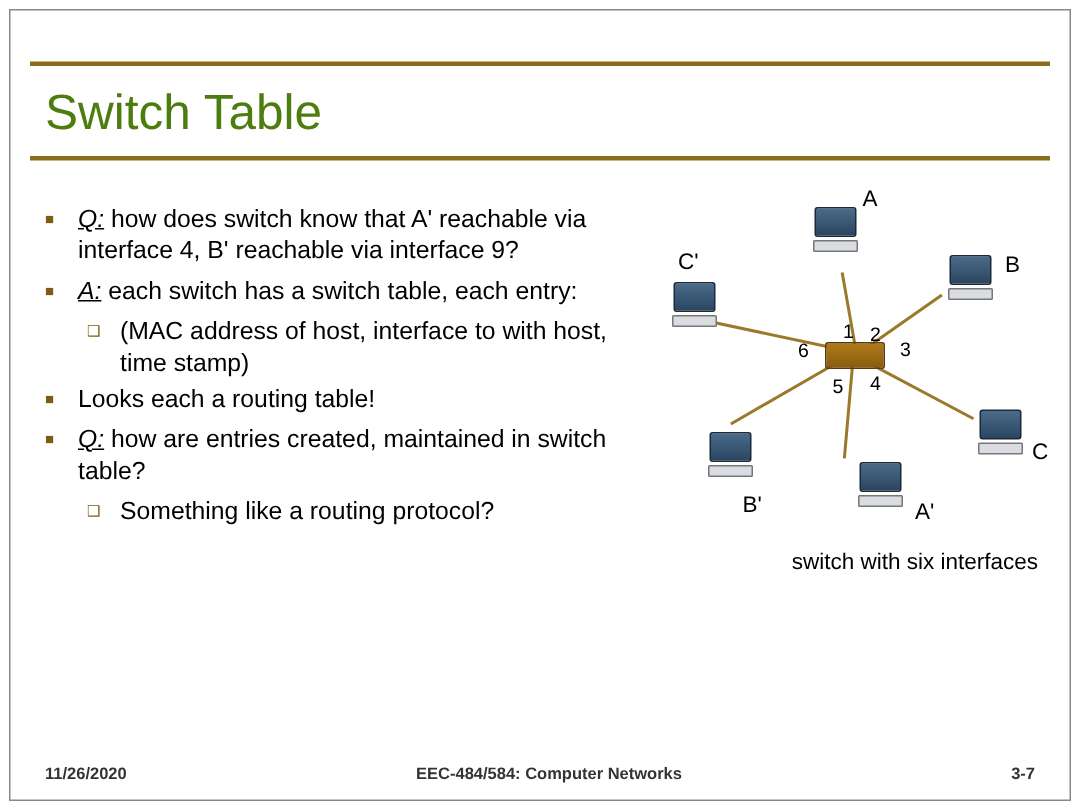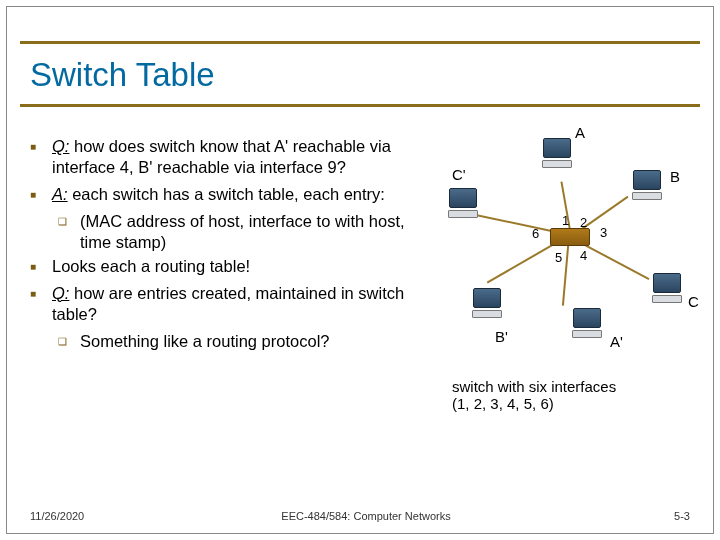--- a/index.html
+++ b/index.html
@@ -25,21 +25,21 @@
   .rule-bottom {
     position: absolute;
     top: 104px; left: 20px; right: 20px;
     height: 3px;
     background: #8a6d1a;
   }
   .title {
     position: absolute;
     top: 56px; left: 30px;
     font-size: 33px;
-    color: #0369a1;
+    color: #4d7c0f;
     font-family: Arial, sans-serif;
   }
   .body {
     position: absolute;
     top: 136px;
     left: 30px;
     width: 400px;
     font-size: 16.5px;
     line-height: 1.28;
     color: #000;
@@ -106,38 +106,38 @@
     position: absolute;
     font-size: 15px;
   }
   .portlbl {
     position: absolute;
     font-size: 13px;
   }
   .caption {
     position: absolute;
     font-size: 15px;
-    text-align: left;
+    text-align: right;
     width: 240px;
-    margin-top: 12px;
   }
   .line {
     position: absolute;
     background: #9a7a2a;
     height: 2px;
     transform-origin: 0 0;
   }
   .footer {
     position: absolute;
     bottom: 18px;
     left: 30px; right: 30px;
     font-size: 11px;
     color: #333;
     display: flex;
     justify-content: space-between;
+    font-weight: bold;
   }
   .footer .mid { position: absolute; left: 12px; right: 0; text-align: center; }
 </style>
 </head>
 <body>
 
 <div class="slide-border"></div>
 <div class="rule-top"></div>
 <div class="rule-bottom"></div>
 
@@ -215,21 +215,20 @@
 
   <div class="portlbl" style="left:122px; top:95px;">1</div>
   <div class="portlbl" style="left:140px; top:97px;">2</div>
   <div class="portlbl" style="left:160px; top:107px;">3</div>
   <div class="portlbl" style="left:140px; top:130px;">4</div>
   <div class="portlbl" style="left:115px; top:132px;">5</div>
   <div class="portlbl" style="left:92px; top:108px;">6</div>
 
   <div class="caption" style="left:12px; top:248px;">
     <div>switch with six interfaces</div>
-    <div>(1, 2, 3, 4, 5, 6)</div>
   </div>
 </div>
 
 <div class="footer">
   <span>11/26/2020</span>
   <span class="mid">EEC-484/584: Computer Networks</span>
-  <span>5-3</span>
+  <span>3-7</span>
 </div>
 
 </body></html>

